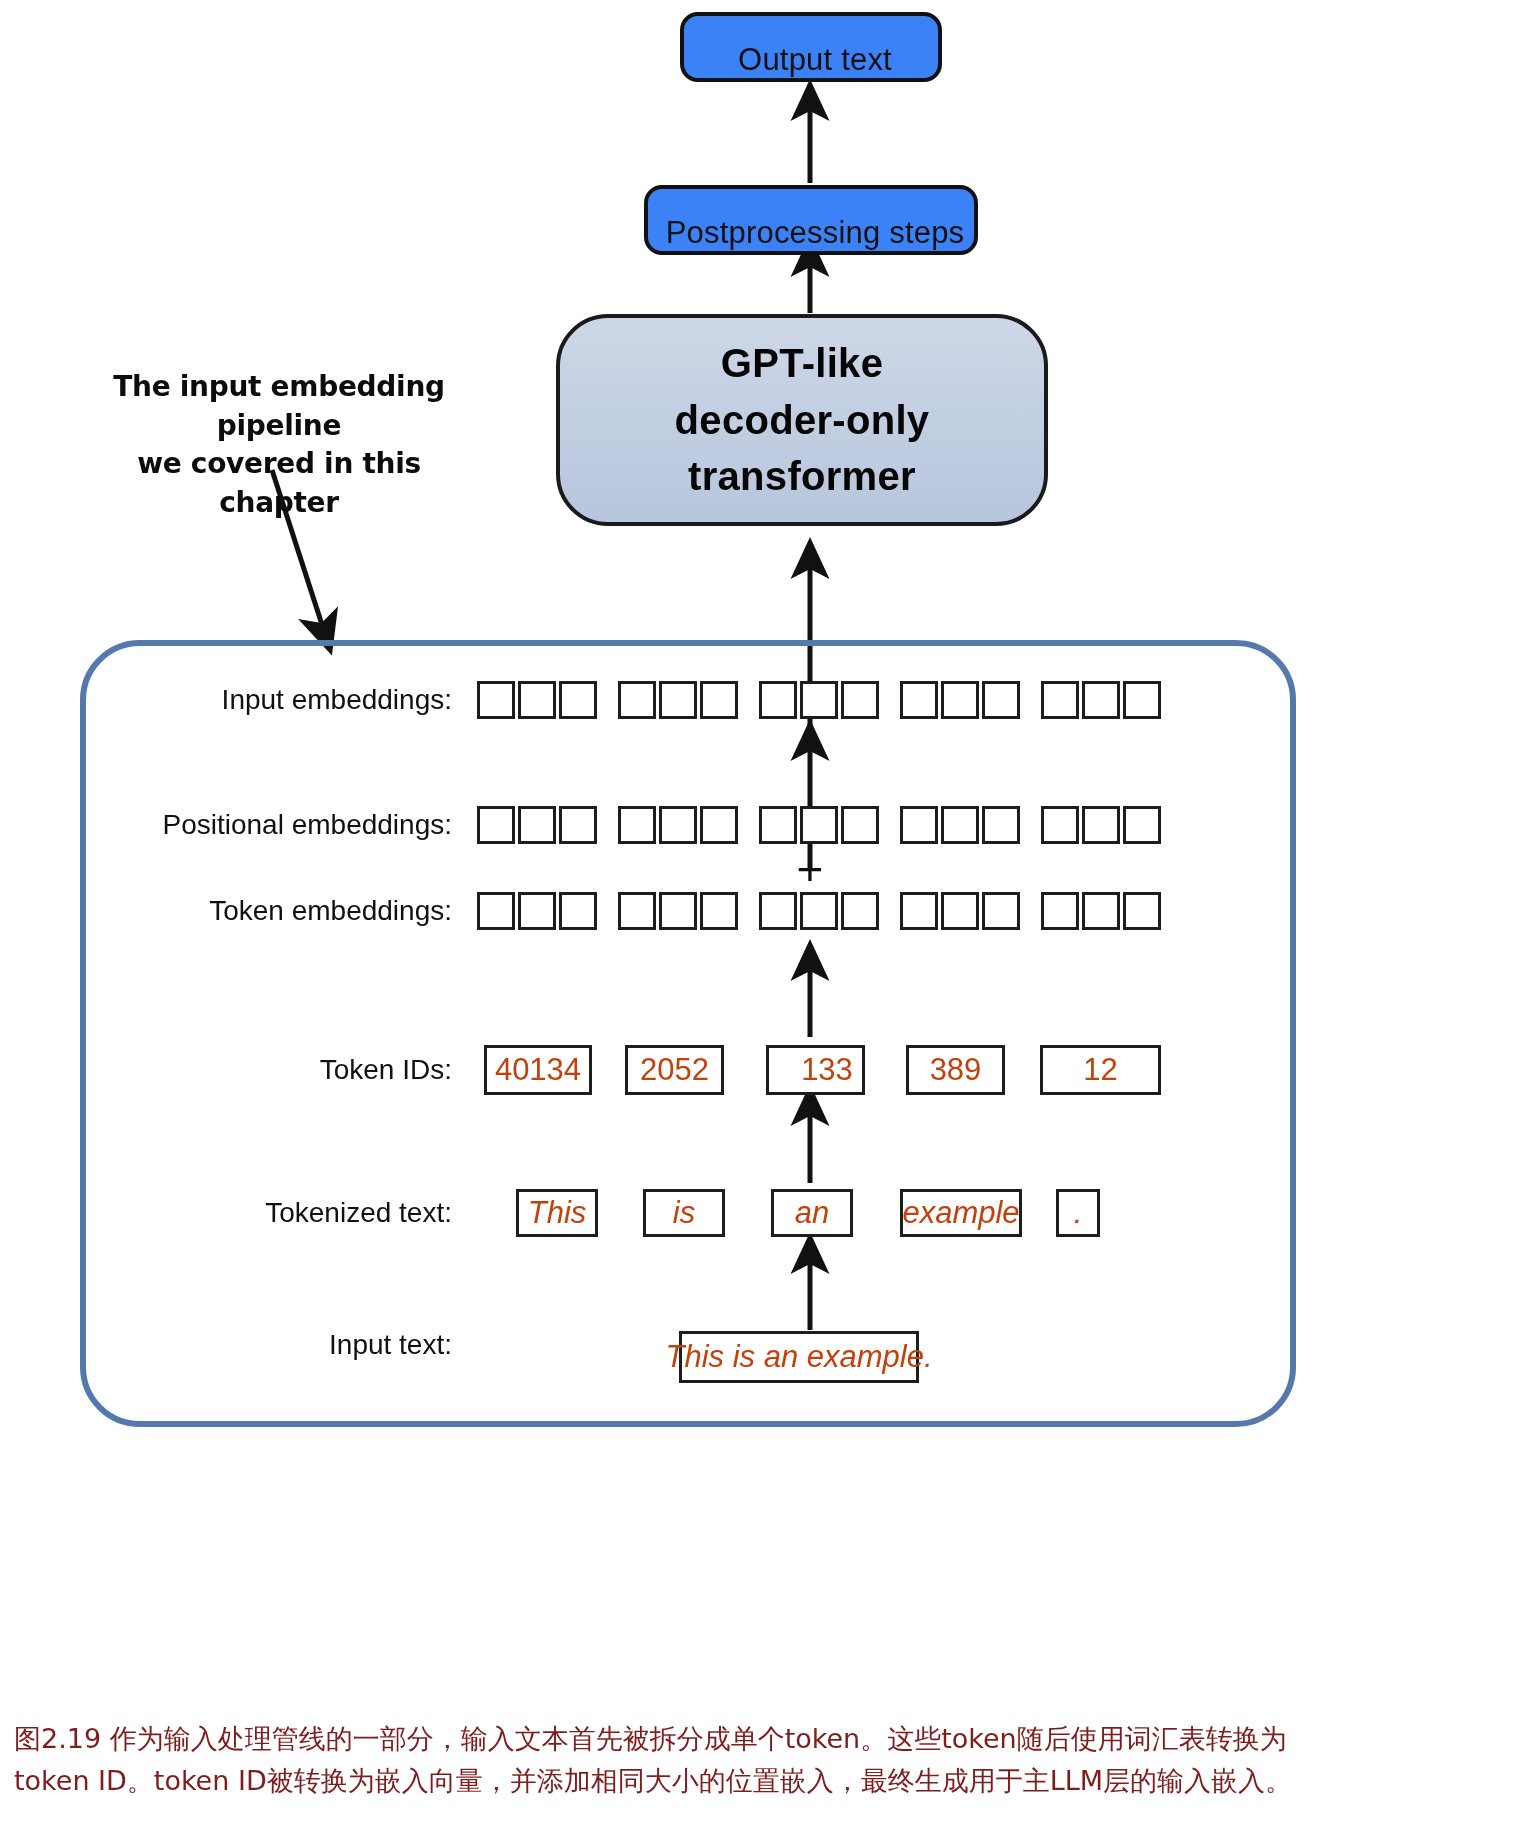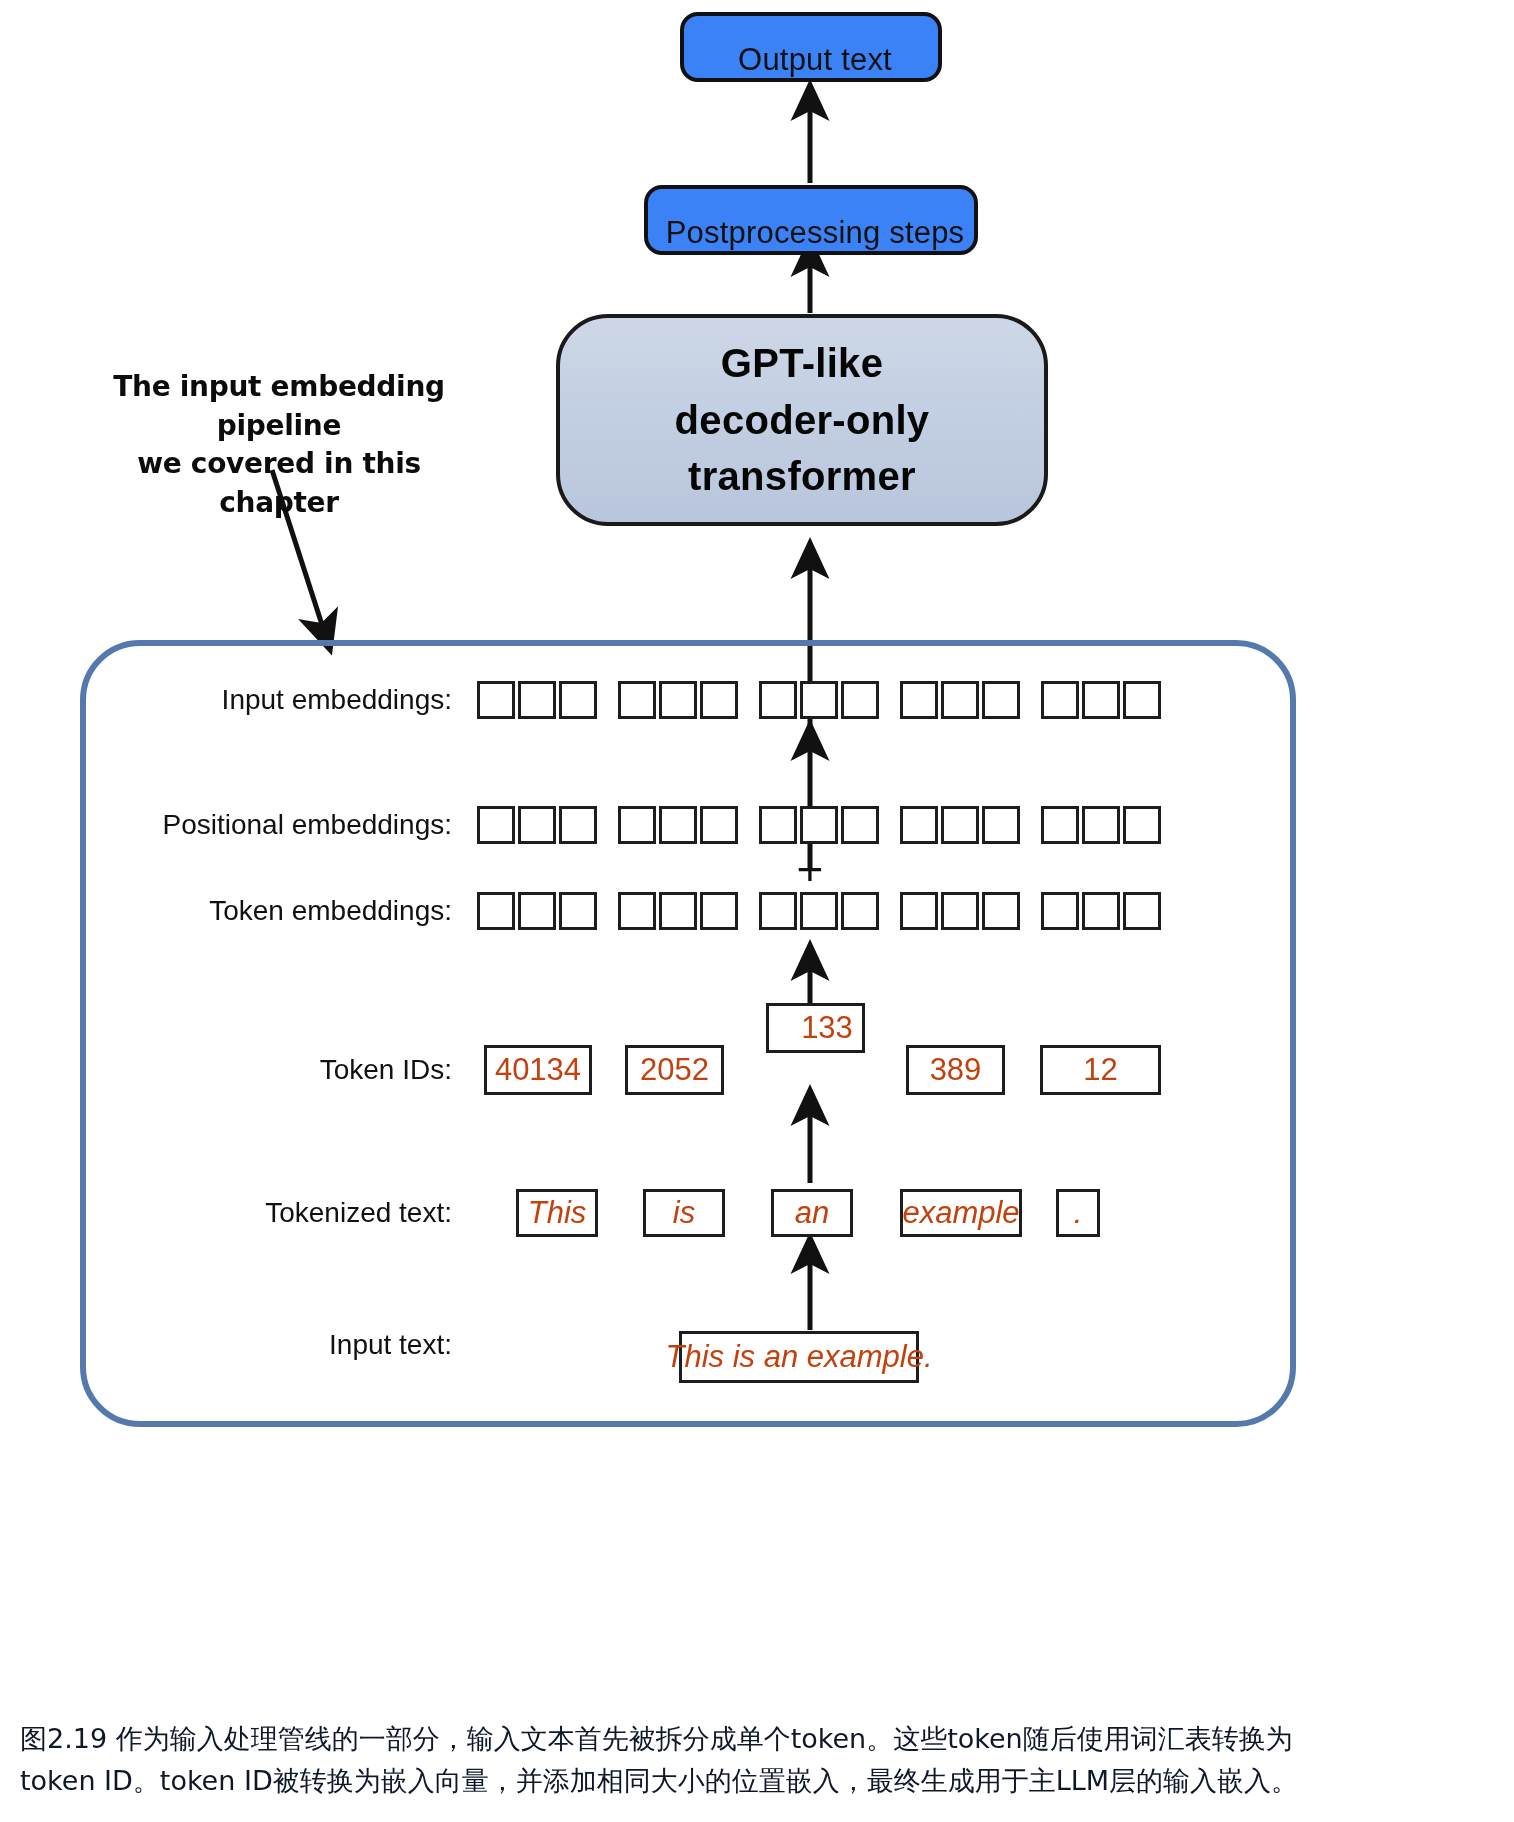--- a/index.html
+++ b/index.html
@@ -148,26 +148,26 @@
     position: absolute;
     left: 0; top: 0;
     width: 1514px;
     height: 1822px;
     pointer-events: none;
   }
 
   
   #caption {
     position: absolute;
-    left: 20px;
+    left: 14px;
     top: 1718px;
     width: 1490px;
     font-size: 27px;
     line-height: 1.55;
-    color: #0f172a;
+    color: #7f1d1d;
     font-family: "DejaVu Sans", sans-serif;
   }
 </style>
 </head>
 <body>
 
 <div id="stage">
 
   <svg id="arrows" viewBox="0 0 1514 1822">
     <defs>
@@ -310,21 +310,21 @@
     <div class="emb-cell"></div>
     <div class="emb-cell"></div>
   </div>
 
   <div class="val-box" style="left:484px; top:1070px; width:108px; height:50px;">
     <span>40134</span>
   </div>
   <div class="val-box" style="left:625px; top:1070px; width:99px; height:50px;">
     <span>2052</span>
   </div>
-  <div class="val-box" style="left:766px; top:1028px; width:99px; height:50px;padding-left:23px;">
+  <div class="val-box" style="left:766px; top:1070px; width:99px; height:50px;padding-left:23px;">
     <span>133</span>
   </div>
   <div class="val-box" style="left:906px; top:1070px; width:99px; height:50px;">
     <span>389</span>
   </div>
   <div class="val-box" style="left:1040px; top:1070px; width:121px; height:50px;">
     <span>12</span>
   </div>
 
   <div class="val-box italic" style="left:516px; top:1213px; width:82px; height:48px;">

